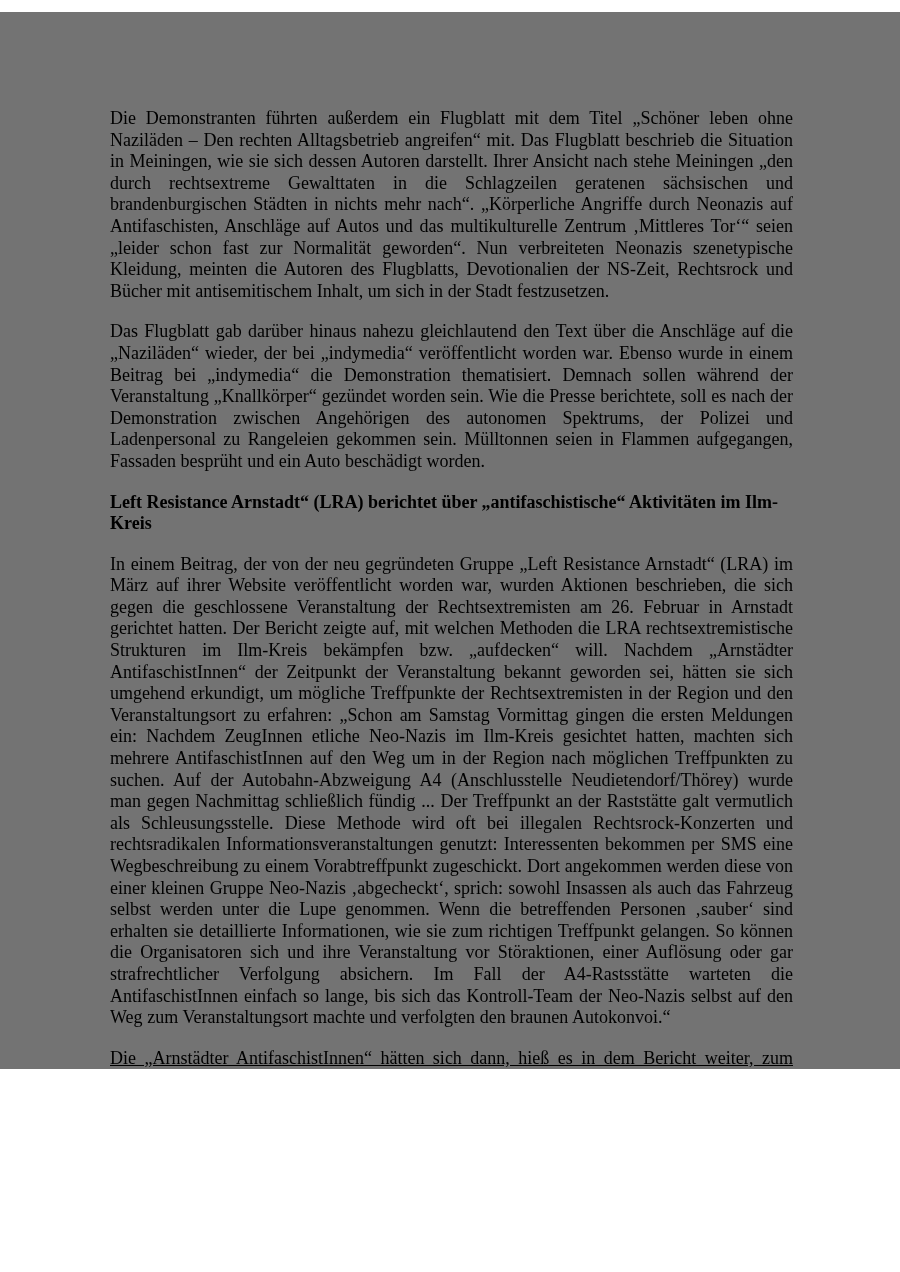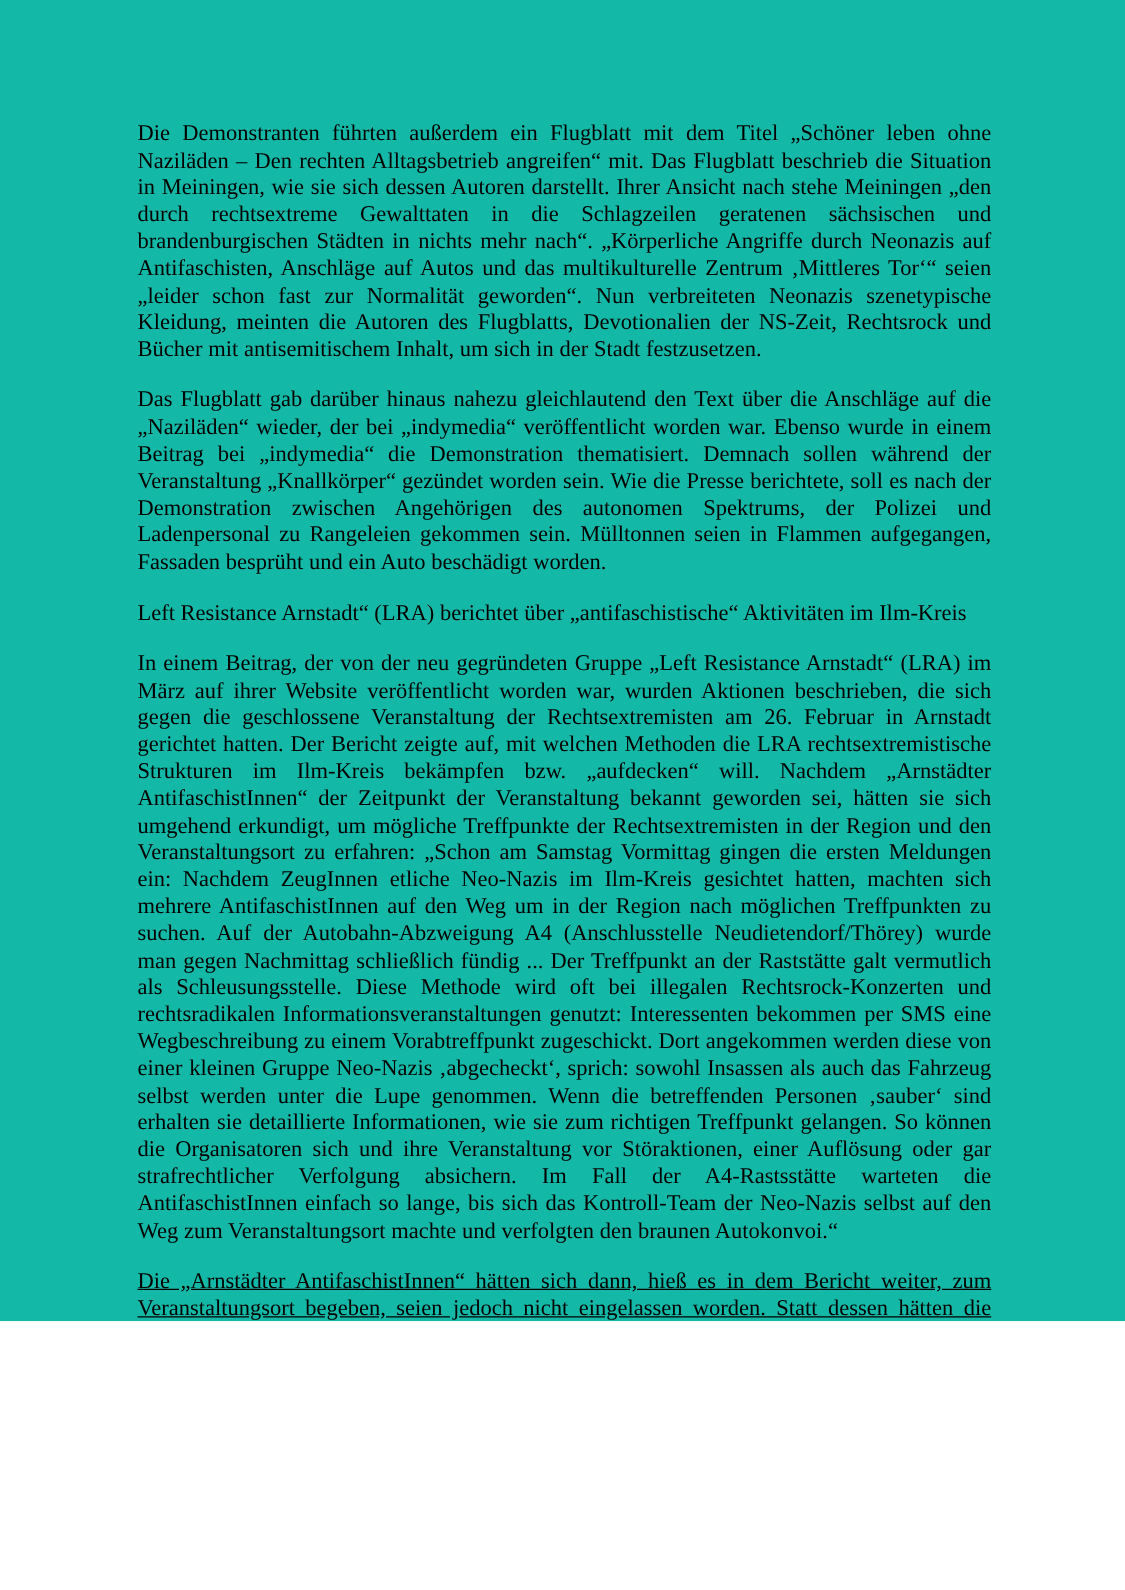--- a/index.html
+++ b/index.html
@@ -9,22 +9,22 @@
     background: #ffffff;
   }
   body {
     font-family: "Liberation Serif", "DejaVu Serif", serif;
     color: #000000;
   }
   .page {
     position: relative;
     width: 900px;
     height: 1057px;
-    margin: 0 auto;
-    background: #14b8a6;
+    margin: 12px auto;
+    background: #737373;
     overflow: hidden;
     box-sizing: border-box;
   }
   .text-column {
     position: absolute;
     left: 110px;
     top: 96px;
     width: 683px;
   }
   p.body-par {
@@ -37,21 +37,21 @@
     word-spacing: 0.1px;
   }
   p.body-par:last-of-type {
     margin-bottom: 0;
     text-decoration: underline;
   }
   h2.section-heading {
     margin: 0 0 19px 0;
     font-size: 18.0px;
     line-height: 21.6px;
-    font-weight: normal;
+    font-weight: bold;
     text-align: left;
   }
   .page-number {
     position: absolute;
     left: 0;
     right: 107px;
     top: 1196px;
     text-align: right;
     font-size: 15.5px;
     line-height: 18px;

